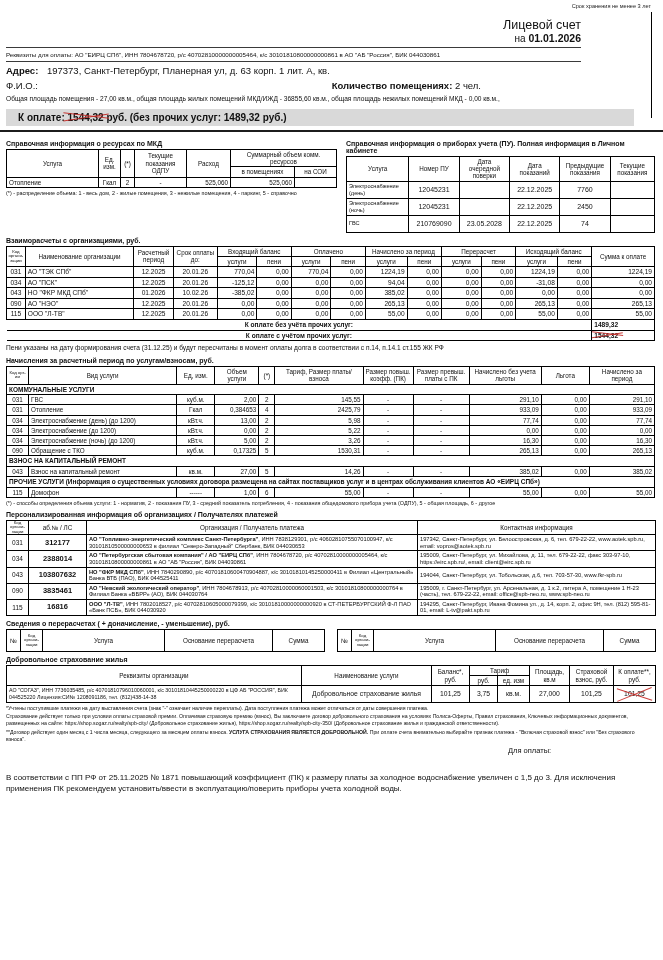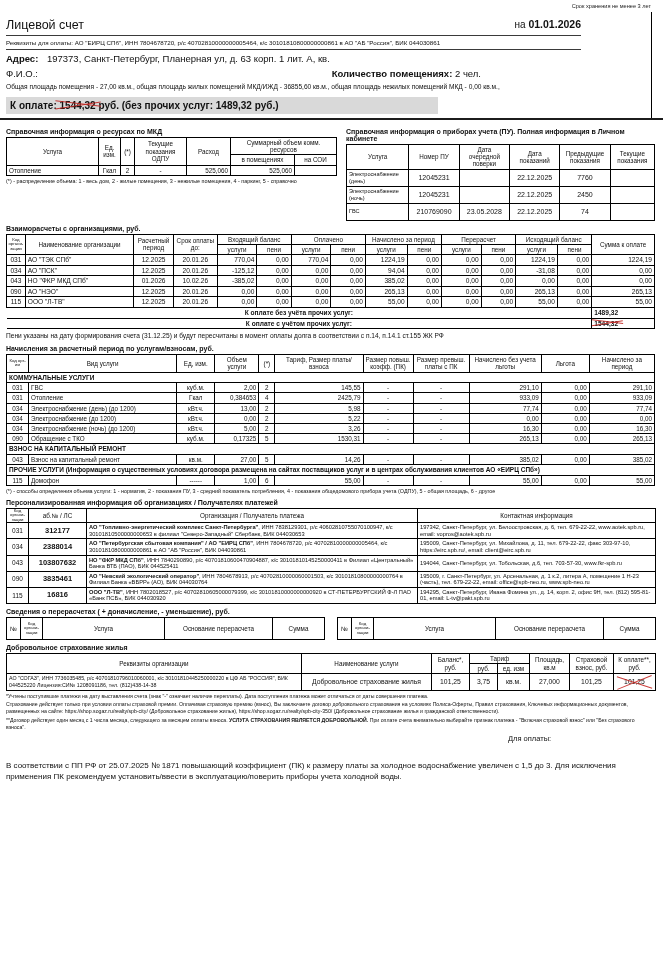--- a/index.html
+++ b/index.html
@@ -6,38 +6,38 @@
   html,body { margin:0; padding:0; }
   body {
     width:663px; height:960px; background:#fff; color:#111;
     font-family:"Liberation Sans", sans-serif; position:relative; overflow:hidden;
   }
   .page { padding:4px 8px 0 6px; position:relative; }
 
   .retention { position:absolute; top:3px; right:12px; font-size:5.6px; color:#222; }
   .corner-mark { position:absolute; top:12px; right:11px; height:106px; border-right:1.6px solid #000; width:0; }
 
-  .titlebar { display:flex; align-items:flex-start; width:575px; margin-top:14px; }
+  .titlebar { display:flex; align-items:flex-end; width:575px; margin-top:14px;flex-direction:column; }
   .doc-title { font-size:12.5px; }
   .ondate { margin-left:auto; font-size:10px; }
   .ondate b { font-size:10.5px; }
 
   .rule  { border-top:1.7px solid #3a3a3a; width:575px; margin:3px 0 2px 0; }
   .rule2 { border-top:1.4px solid #3a3a3a; width:575px; margin:2px 0; }
   .requisites { font-size:6.2px; width:575px; padding:1px 0; }
 
   .addr-row { font-size:9.5px; margin:3px 0 1px 0; width:575px; }
   .addr-row .lbl { font-weight:bold; margin-right:6px; }
   .fio-row { display:flex; font-size:9.5px; margin:4px 0 2px 0; width:575px; }
   .fio-row .lbl { font-weight:normal; }
   .residents { margin-left:auto; margin-right:100px; }
   .residents .lbl { font-weight:bold; }
   .area-info { font-size:6.6px; width:600px; margin:4px 0 5px 0; line-height:1.35; }
 
-  .pay-bar { background:#d9d9d9; width:432px; font-size:10px; font-weight:bold; padding:3px 4px; margin:2px 0 4px 0; }
+  .pay-bar { background:#d9d9d9; width:628px; font-size:10px; font-weight:bold; padding:3px 12px; margin:2px 0 4px 0; }
   .thick-rule { border-top:2.6px solid #1c1c1c; margin:3px -8px 0 -6px; }
 
   .section-title { font-weight:bold; font-size:7px; margin:4px 0 2px 0; }
   table { border-collapse:collapse; table-layout:fixed; width:100%; }
   th,td { border:1px solid #000; font-size:6.3px; padding:1px 2px; line-height:1.15; overflow:hidden; vertical-align:middle; }
   th { font-weight:normal; text-align:center; }
   .tiny { font-size:4.3px; line-height:1.05; padding:0 1px; }
   .footnote { font-size:5.4px; margin:2px 0 4px 0; line-height:1.3; }
 
   .info-flex { display:flex; gap:10px; margin-top:4px; }
@@ -662,15 +662,15 @@
       </tr>
     </tbody>
   </table>
   <div class="ins-fn">*Учтены поступившие платежи на дату выставления счета (знак "-" означает наличие переплаты). Дата поступления платежа может отличаться от даты совершения платежа.</div>
   <div class="ins-fn">Страхование действует только при условии оплаты страховой премии. Оплачивая страховую премию (взнос), Вы заключаете договор добровольного страхования на условиях Полиса-Оферты, Правил страхования, Ключевых информационных документов, размещенных на сайте: https://shop.sogaz.ru/realty/spb-city/ (Добровольное страхование жилья), https://shop.sogaz.ru/realty/spb-city-350/ (Добровольное страхование жилья и гражданской ответственности).</div>
   <div class="ins-fn">
     <span>**Договор действует один месяц с 1 числа месяца, следующего за месяцем оплаты взноса. </span><b>УСЛУГА СТРАХОВАНИЯ ЯВЛЯЕТСЯ ДОБРОВОЛЬНОЙ.</b><span> При оплате счета внимательно выбирайте признак платежа - "Включая страховой взнос" или "Без страхового взноса".</span>
   </div>
   <div class="pay-for">Для оплаты:</div>
 
-  <div class="addl-text">В соответствии с ПП РФ от 25.07.2025 № 1871 повышающий коэффициент (ПК) к размеру платы за холодное водоснабжение увеличен с 1,5 до 3. Для исключения применения ПК рекомендуем установить/ввести в эксплуатацию/поверить приборы учета холодной воды.</div>
+  <div class="addl-text">В соответствии с ПП РФ от 25.11.2025 № 1871 повышающий коэффициент (ПК) к размеру платы за холодное водоснабжение увеличен с 1,5 до 3. Для исключения применения ПК рекомендуем установить/ввести в эксплуатацию/поверить приборы учета холодной воды.</div>
 
 </div>
 
 </body></html>

